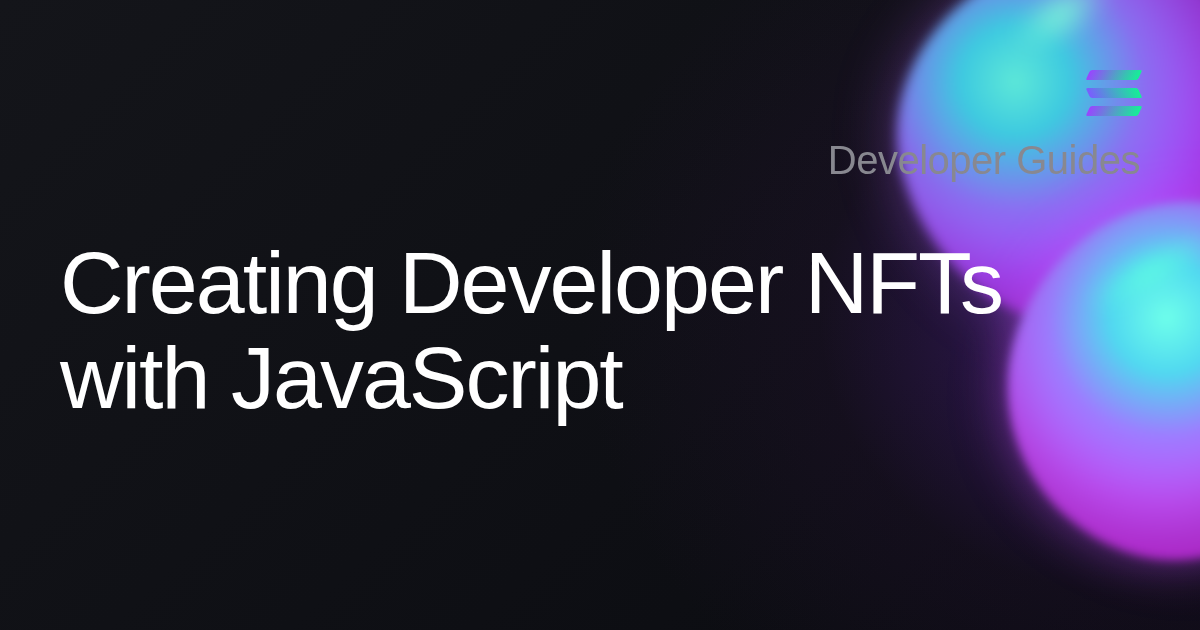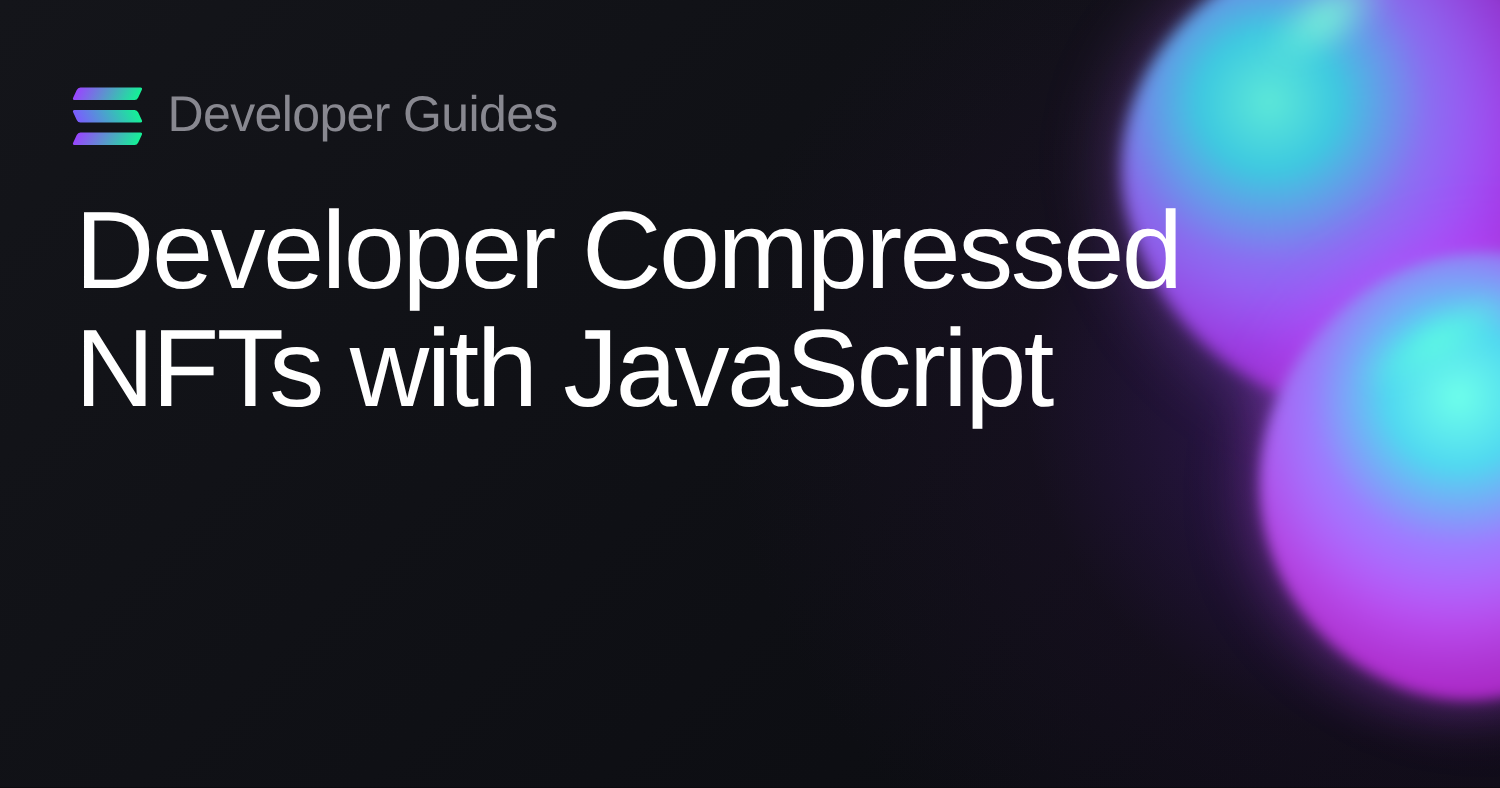--- a/index.html
+++ b/index.html
@@ -101,23 +101,24 @@
     }
     
     .content {
       position: relative;
       z-index: 10;
       padding: 70px 60px;
     }
     
     .header-row {
       display: flex;
-      align-items: flex-start;
+      align-items: flex-end;
       gap: 22px;
-      margin-bottom: 36px;
+      margin-bottom: 52px;
+      flex-direction: column;
     }
     
     .logo {
       width: 52px;
       height: 46px;
       display: flex;
       flex-direction: column;
       justify-content: space-between;
     }
     
@@ -169,14 +170,14 @@
 
 <div class="content">
   <div class="header-row">
     <div class="logo">
       <div class="logo-bar"></div>
       <div class="logo-bar"></div>
       <div class="logo-bar"></div>
     </div>
     <div class="subtitle">Developer Guides</div>
   </div>
-  <h1 class="title">Developer Compressed NFTs with JavaScript</h1>
+  <h1 class="title">Creating Developer NFTs with JavaScript</h1>
 </div>
 
 </body></html>

